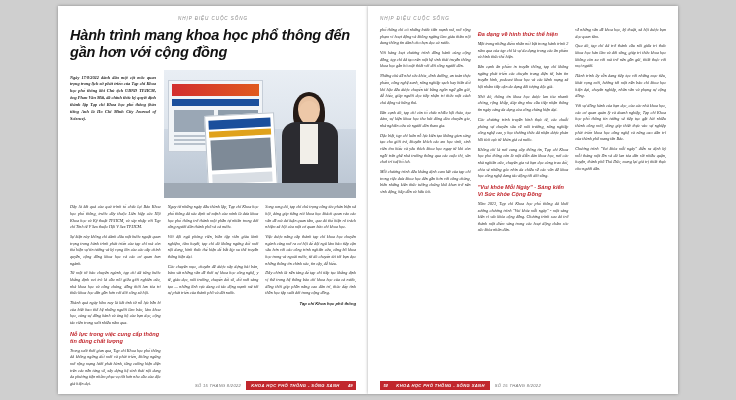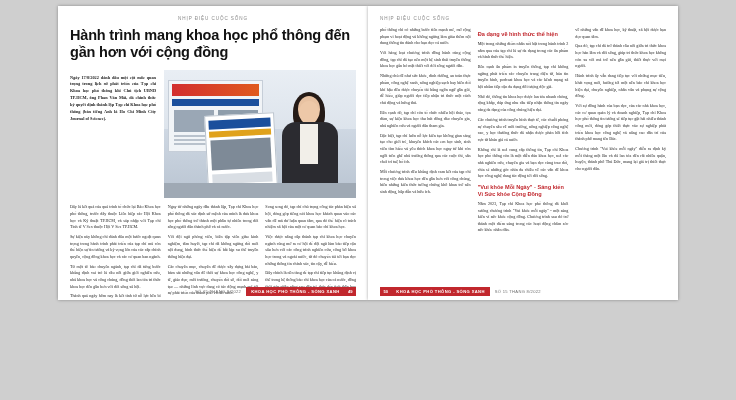--- a/index.html
+++ b/index.html
@@ -13,24 +13,25 @@
   }
   #spread {
     position: relative;
     width: 736px;
     height: 400px;
     background: #cfcfcf;
   }
   .page {
     position: absolute;
     top: 6px;
-    height: 294px;
+    height: 388px;
     background: #ffffff;
     box-shadow: 0 0 3px rgba(0,0,0,0.35);
     overflow: hidden;
+    font-style: italic;
   }
   #page-left  { left: 58px;  width: 310px; }
   #page-right { left: 368px; width: 310px; }
 
   .page-inner {
     position: absolute;
     left: 0; top: 0; right: 0; bottom: 0;
     padding: 10px 12px 16px 12px;
     box-sizing: border-box;
   }

